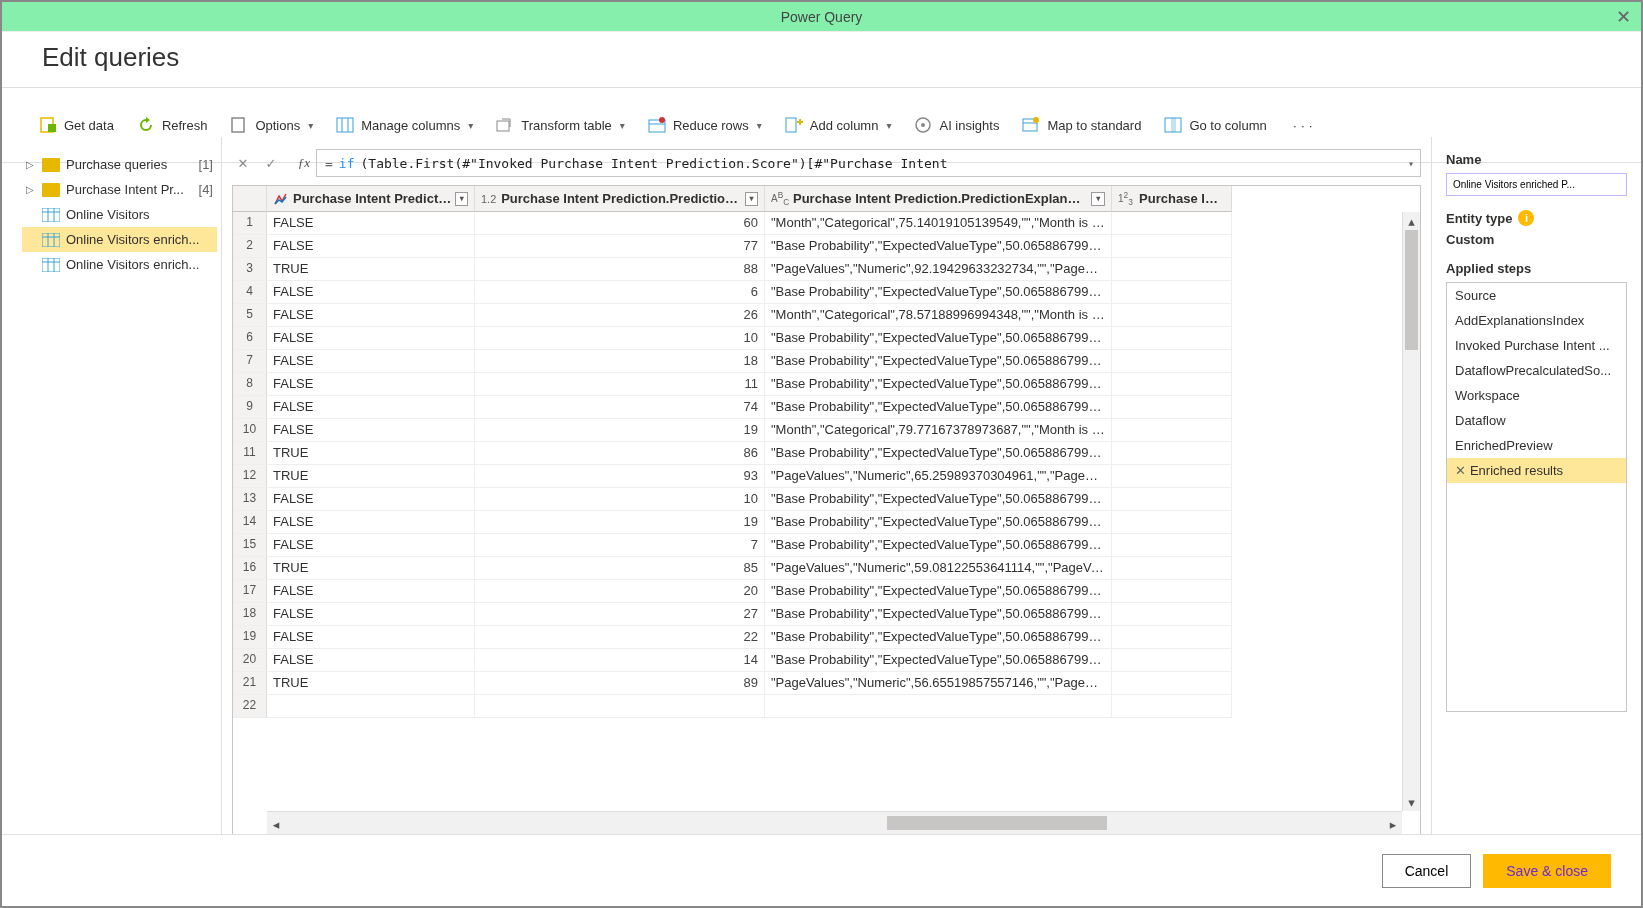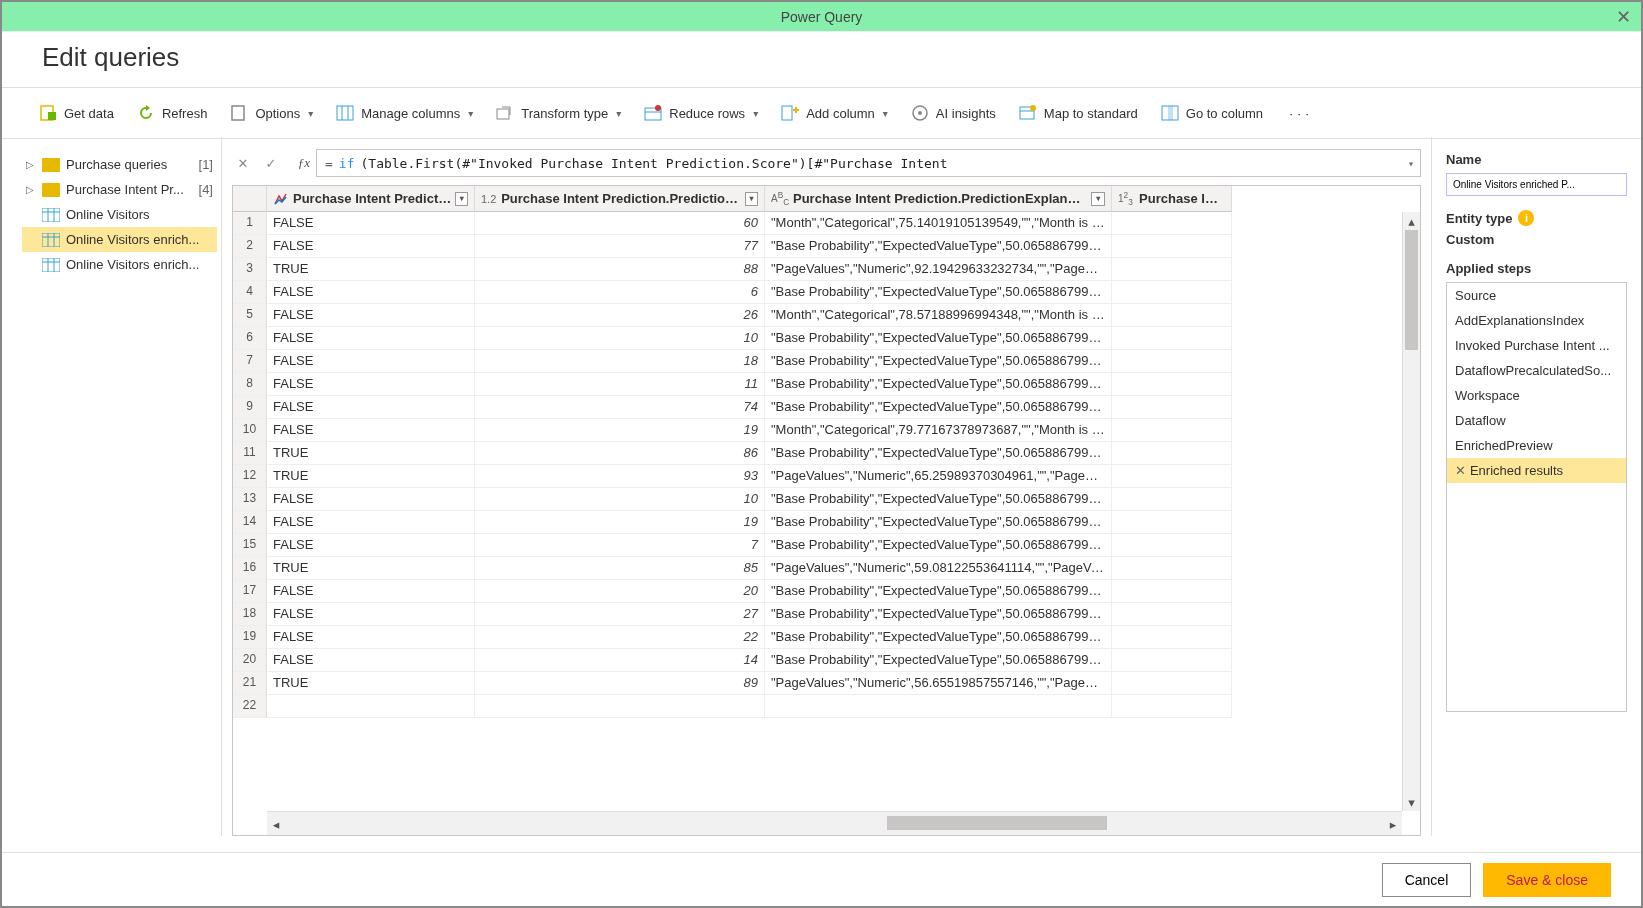--- a/index.html
+++ b/index.html
@@ -8,21 +8,21 @@
 
 .title-bar { height: 30px; background: #86efac; display: flex; align-items: center; justify-content: center; position: relative; border-bottom: 1px solid #eee; }
 .title-bar .title { font-size: 14px; color: #444; }
 .title-bar .close { position: absolute; right: 10px; top: 4px; font-size: 18px; color: #666; cursor: pointer; }
 
 
 .header { padding: 10px 40px 14px 40px; }
 .header h1 { font-size: 26px; font-weight: 400; color: #333; }
 
 
-.toolbar { display: flex; align-items: center; padding: 10px 28px; border-bottom: 1px solid #e1dfdd; border-top: 1px solid #e1dfdd; gap: 6px; }
+.toolbar { display: flex; align-items: center; padding: 22px 28px; border-bottom: 1px solid #e1dfdd; border-top: 1px solid #e1dfdd; gap: 6px; }
 .toolbar .tb-btn { display: flex; align-items: center; gap: 6px; padding: 6px 8px; cursor: pointer; border-radius: 2px; }
 .toolbar .ico { width: 20px; height: 18px; display: inline-flex; align-items: center; justify-content: center; }
 .toolbar .chev { color: #666; font-size: 10px; margin-left: 2px; }
 .toolbar .ellipsis { padding: 6px 12px; cursor: pointer; color: #333; }
 
 
 .main { position: absolute; top: 135px; bottom: 70px; left: 0; right: 0; display: flex; }
 
 
 .left-nav { width: 220px; border-right: 1px solid #e1dfdd; padding: 15px 4px 0 20px; overflow-y: auto; }
@@ -46,21 +46,21 @@
 .formula-bar .dd { position: absolute; right: 6px; color: #666; font-size: 10px; cursor: pointer; }
 
 
 .grid-wrap { flex: 1; border: 1px solid #c8c6c4; overflow: hidden; position: relative; }
 .grid { display: grid; grid-template-columns: 34px 208px 290px 347px 120px; font-size: 13px; }
 .grid .hdr { background: #f3f2f1; border-right: 1px solid #ddd; border-bottom: 1px solid #c8c6c4; padding: 4px 6px; display: flex; align-items: center; gap: 4px; font-weight: 600; color: #323130; height: 26px; overflow: hidden; }
 .grid .hdr .dd-box { margin-left: auto; width: 14px; height: 14px; border: 1px solid #999; display: inline-flex; align-items: center; justify-content: center; font-size: 8px; color: #555; background: #fff; }
 .grid .hdr .type-ico { width: 18px; display: inline-block; font-size: 11px; }
 .grid .rownum { background: #f3f2f1; border-right: 1px solid #ddd; border-bottom: 1px solid #eee; text-align: center; color: #555; padding: 3px 0; height: 23px; font-size: 12px; }
 .grid .cell { border-right: 1px solid #eee; border-bottom: 1px solid #eee; padding: 3px 6px; height: 23px; overflow: hidden; white-space: nowrap; text-overflow: ellipsis; }
-.grid .cell.num { text-align: right; font-style: italic; color: #444; }
+.grid .cell.num { text-align: right; color: #444; }
 
 
 .vscroll { position: absolute; right: 0; top: 26px; bottom: 24px; width: 18px; background: #f1f1f1; border-left: 1px solid #ddd; }
 .vscroll .up, .vscroll .down { height: 18px; display: flex; align-items: center; justify-content: center; color: #555; cursor: pointer; }
 .vscroll .down { position: absolute; bottom: 0; left: 0; right: 0; }
 .vscroll .thumb { position: absolute; top: 18px; left: 2px; right: 2px; height: 120px; background: #c8c6c4; }
 .hscroll { position: absolute; left: 34px; right: 18px; bottom: 0; height: 24px; background: #f1f1f1; border-top: 1px solid #ddd; }
 .hscroll .left, .hscroll .right { width: 18px; height: 24px; display: flex; align-items: center; justify-content: center; color: #555; cursor: pointer; position: absolute; }
 .hscroll .left { left: 0; }
 .hscroll .right { right: 0; }
@@ -70,23 +70,23 @@
 .right-pane { width: 210px; border-left: 1px solid #e1dfdd; padding: 15px 14px; }
 .right-pane .sec-label { font-weight: 600; margin-bottom: 6px; display: flex; align-items: center; gap: 6px; }
 .right-pane input.name { width: 100%; border: 1px solid #c4b5fd; padding: 5px 6px; font-size: 10px; }
 .right-pane .val { margin-bottom: 14px; margin-top: 3px; font-weight: bold; }
 .right-pane .info-ico { width: 16px; height: 16px; border-radius: 50%; background: #ffb900; color: #fff; display: inline-flex; align-items: center; justify-content: center; font-size: 11px; font-weight: bold; }
 .steps { border: 1px solid #c8c6c4; height: 430px; overflow: hidden; }
 .step { padding: 5px 8px; cursor: pointer; overflow: hidden; text-overflow: ellipsis; white-space: nowrap; }
 .step.sel { background: #ffe79a; display: flex; align-items: center; gap: 4px; }
 
 
-.footer { position: absolute; bottom: 0; left: 0; right: 0; height: 54px; border-top: 1px solid #e1dfdd; display: flex; align-items: center; justify-content: flex-end; padding: 0 30px; gap: 12px; background: #fff; }
+.footer { position: absolute; bottom: 0; left: 0; right: 0; height: 72px; border-top: 1px solid #e1dfdd; display: flex; align-items: center; justify-content: flex-end; padding: 0 30px; gap: 12px; background: #fff; }
 .footer button { height: 34px; padding: 0 22px; font-size: 14px; border: 1px solid #8a8886; background: #fff; cursor: pointer; }
-.footer button.primary { background: #ffb900; border-color: #ffb900; color: #be185d; }
+.footer button.primary { background: #ffb900; border-color: #ffb900; color: #6d28d9; }
 
 svg { display: block; }
 </style>
 </head>
 <body>
 
 <div class="title-bar">
   <span class="title">Power Query</span>
   <span class="close">✕</span>
 </div>
@@ -133,21 +133,21 @@
     <span>Manage columns</span>
     <span class="chev">▾</span>
   </div>
   <div class="tb-btn">
     <span class="ico">
         <svg width="18" height="18">
           <rect x="1" y="5" width="12" height="10" fill="none" stroke="#888"></rect>
           <path d="M6 3h8v8" fill="none" stroke="#888"></path>
         </svg>
       </span>
-    <span>Transform type</span>
+    <span>Transform table</span>
     <span class="chev">▾</span>
   </div>
   <div class="tb-btn">
     <span class="ico">
         <svg width="18" height="18">
           <rect x="1" y="4" width="16" height="12" fill="none" stroke="#38a0db"></rect>
           <line x1="1" y1="8" x2="17" y2="8" stroke="#38a0db"></line>
           <circle cx="14" cy="4" r="3" fill="#d13438"></circle>
         </svg>
       </span>

